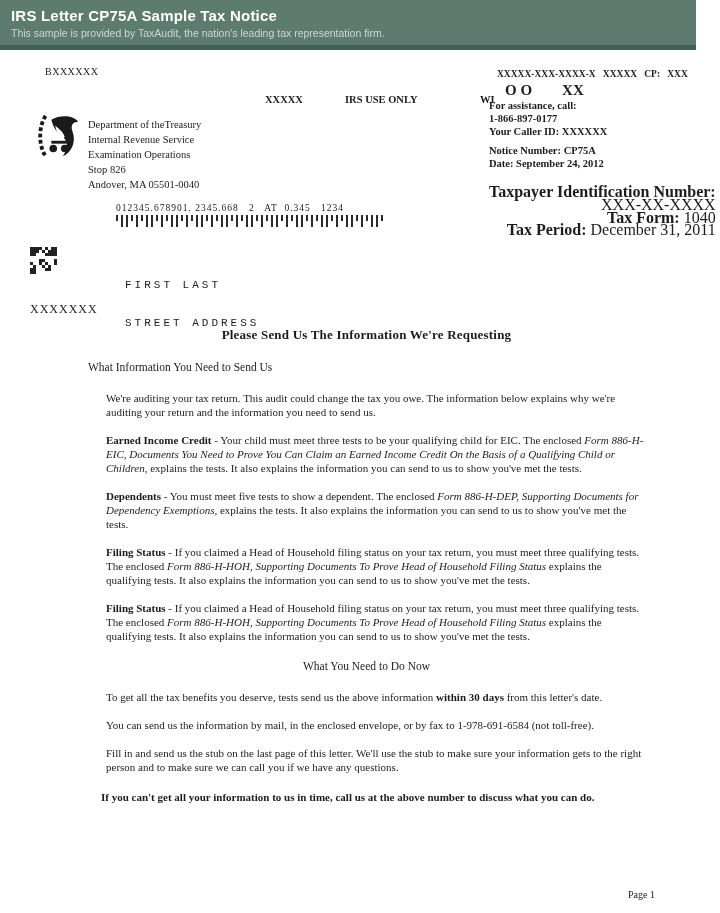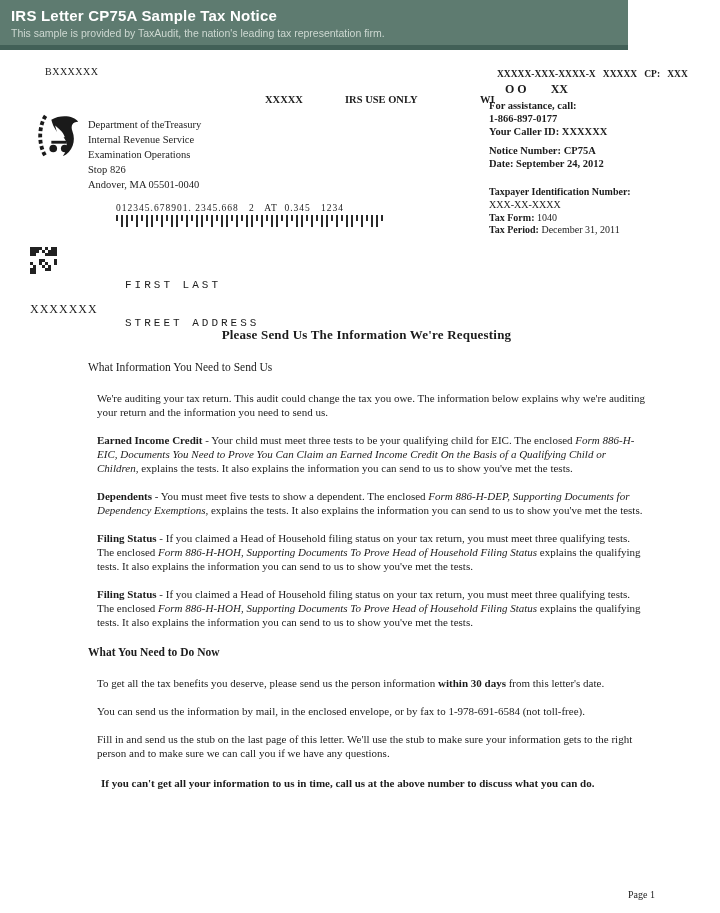--- a/index.html
+++ b/index.html
@@ -4,21 +4,21 @@
 <style>
   * { margin:0; padding:0; box-sizing:border-box; }
   html,body { background:#e8e8e8; }
   .stage {
     position:relative; width:720px; height:913px; margin:0 auto;
     background:#ffffff; overflow:hidden;
     font-family:"Liberation Serif", serif; color:#1c1c1c;
   }
   
   .banner {
-    position:absolute; top:0; left:0; width:628px; height:50px;
+    position:absolute; top:0; left:0; width:696px; height:50px;
     background:#5e7b70; border-bottom:5px solid #426057;
     font-family:"Liberation Sans", sans-serif;
   }
   .banner-title {
     position:absolute; left:11px; top:7px;
     color:#ffffff; font-size:15px; font-weight:bold; letter-spacing:.2px;
   }
   .banner-sub {
     position:absolute; left:11px; top:27px;
     color:#cdd8d1; font-size:10.5px;
@@ -30,24 +30,24 @@
     font-family:"Liberation Sans", sans-serif;
     display:flex; align-items:center; cursor:pointer;
   }
   
   .code-tl   { position:absolute; left:45px;  top:66px;  font-size:10px; letter-spacing:.5px; }
   .midline   { position:absolute; top:94px; font-size:10.5px; font-weight:bold; white-space:pre; }
   .mid-code  { left:265px; }
   .mid-use   { left:345px; }
   .mid-wi    { left:448px;margin-left:32px; }
   .rc1 { position:absolute; left:497px; top:69px; font-size:9.5px; font-weight:bold; white-space:pre; }
-  .rc2 { position:absolute; left:505px; top:82px; font-size:12px; font-weight:bold; white-space:pre; }
+  .rc2 { position:absolute; left:505px; top:82px; font-size:15px; font-weight:bold; white-space:pre; }
   .assist { position:absolute; left:489px; top:99px; font-size:10.5px; font-weight:bold; line-height:13px; }
   .notice { position:absolute; left:489px; top:144px; font-size:10.5px; font-weight:bold; line-height:13px; }
-  .tin    { position:absolute; left:489px; top:186px; font-size:10px; line-height:12.8px; }
+  .tin    { position:absolute; left:489px; top:186px; font-size:16px; line-height:12.8px;text-align:right; }
   .tin b  { font-weight:bold; }
   .irs-logo { position:absolute; left:36px; top:111px; width:46px; height:50px; }
   .sender { position:absolute; left:88px; top:117px; font-size:10.5px; line-height:15px; }
   .scan-num {
     position:absolute; left:116px; top:203px;
     font-size:9.5px; letter-spacing:1px; white-space:pre;
   }
   .postnet {
     position:absolute; left:116px; top:215px; width:300px; height:13px;
     display:flex; align-items:flex-start; gap:3px;
@@ -63,22 +63,22 @@
   .recipient {
     position:absolute; left:125px; top:254px;
     font-family:"Liberation Mono", monospace;
     font-size:11px; line-height:12.5px; letter-spacing:3px; white-space:pre;
   }
   .code-bl { position:absolute; left:30px; top:302px; font-size:12px; letter-spacing:1px; }
   
   .body-col { position:absolute; left:88px; top:328px; width:557px; font-size:11px; line-height:14px; }
   .ltr-title { text-align:center; font-size:13px; font-weight:bold; margin-bottom:18px; letter-spacing:.2px; }
   .sec-head  { font-size:11.5px; margin-bottom:17px; }
-  .sec-head.bold { font-weight:bold; }
-  .para { margin-left:9px; margin-bottom:14px; }
+  .sec-head.bold { font-weight:normal;text-align:center; }
+  .para { margin-left:18px; margin-bottom:14px; }
   .para.last { margin-bottom:16px; }
   .para b, .lbl { font-weight:bold; }
   .frm { font-style:italic; }
   .final-line { margin-left:13px; font-weight:bold; }
   .page-num { position:absolute; left:628px; top:889px; font-size:10px; }
 </style>
 </head>
 <body>
 
 <div class="stage">
@@ -290,21 +290,21 @@
     <div class="para"><b>Earned Income Credit</b><span> - </span><span>Your child must meet three tests to be your qualifying child for EIC. The enclosed </span><span class="frm">Form 886-H-EIC, Documents You Need to Prove You Can Claim an Earned Income Credit On the Basis of a Qualifying Child or Children</span><span>, explains the tests. It also explains the information you can send to us to show you've met the tests.</span></div>
 
     <div class="para"><b>Dependents</b><span> - </span><span>You must meet five tests to show a dependent. The enclosed </span><span class="frm">Form 886-H-DEP, Supporting Documents for Dependency Exemptions</span><span>, explains the tests. It also explains the information you can send to us to show you've met the tests.</span></div>
 
     <div class="para"><b>Filing Status</b><span> - </span><span>If you claimed a Head of Household filing status on your tax return, you must meet three qualifying tests. The enclosed </span><span class="frm">Form 886-H-HOH, Supporting Documents To Prove Head of Household Filing Status</span><span> explains the qualifying tests. It also explains the information you can send to us to show you've met the tests.</span></div>
 
     <div class="para last"><b>Filing Status</b><span> - </span><span>If you claimed a Head of Household filing status on your tax return, you must meet three qualifying tests. The enclosed </span><span class="frm">Form 886-H-HOH, Supporting Documents To Prove Head of Household Filing Status</span><span> explains the qualifying tests. It also explains the information you can send to us to show you've met the tests.</span></div>
 
     <div class="sec-head bold">What You Need to Do Now</div>
 
-    <div class="para"><span>To get all the tax benefits you deserve, please send us the person information </span><b>within 30 days</b><span> from this letter's date.</span></div>
+    <div class="para"><span>To get all the tax benefits you deserve, tests send us the above information </span><b>within 30 days</b><span> from this letter's date.</span></div>
 
     <div class="para">You can send us the information by mail, in the enclosed envelope, or by fax to 1-978-691-6584 (not toll-free).</div>
 
     <div class="para last">Fill in and send us the stub on the last page of this letter. We'll use the stub to make sure your information gets to the right person and to make sure we can call you if we have any questions.</div>
 
     <div class="final-line">If you can't get all your information to us in time, call us at the above number to discuss what you can do.</div>
   </div>
 
   <div class="page-num">Page 1</div>
 </div>

